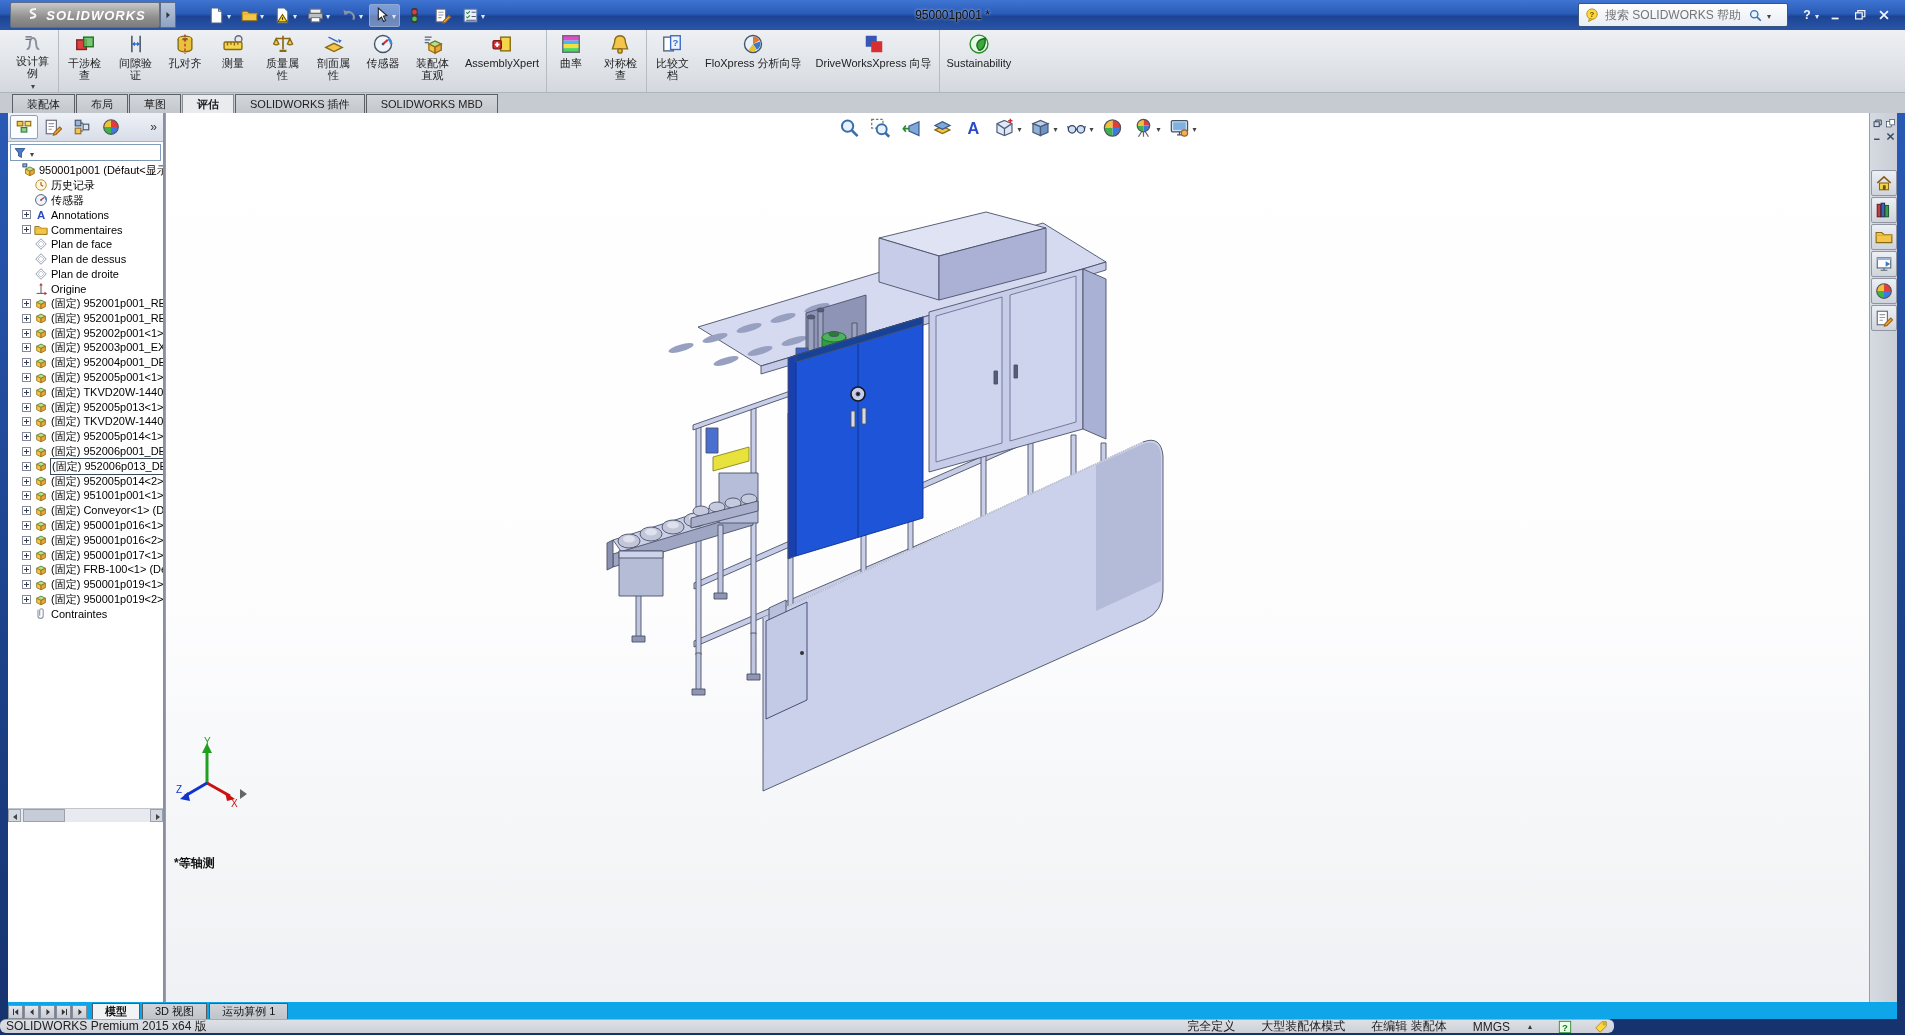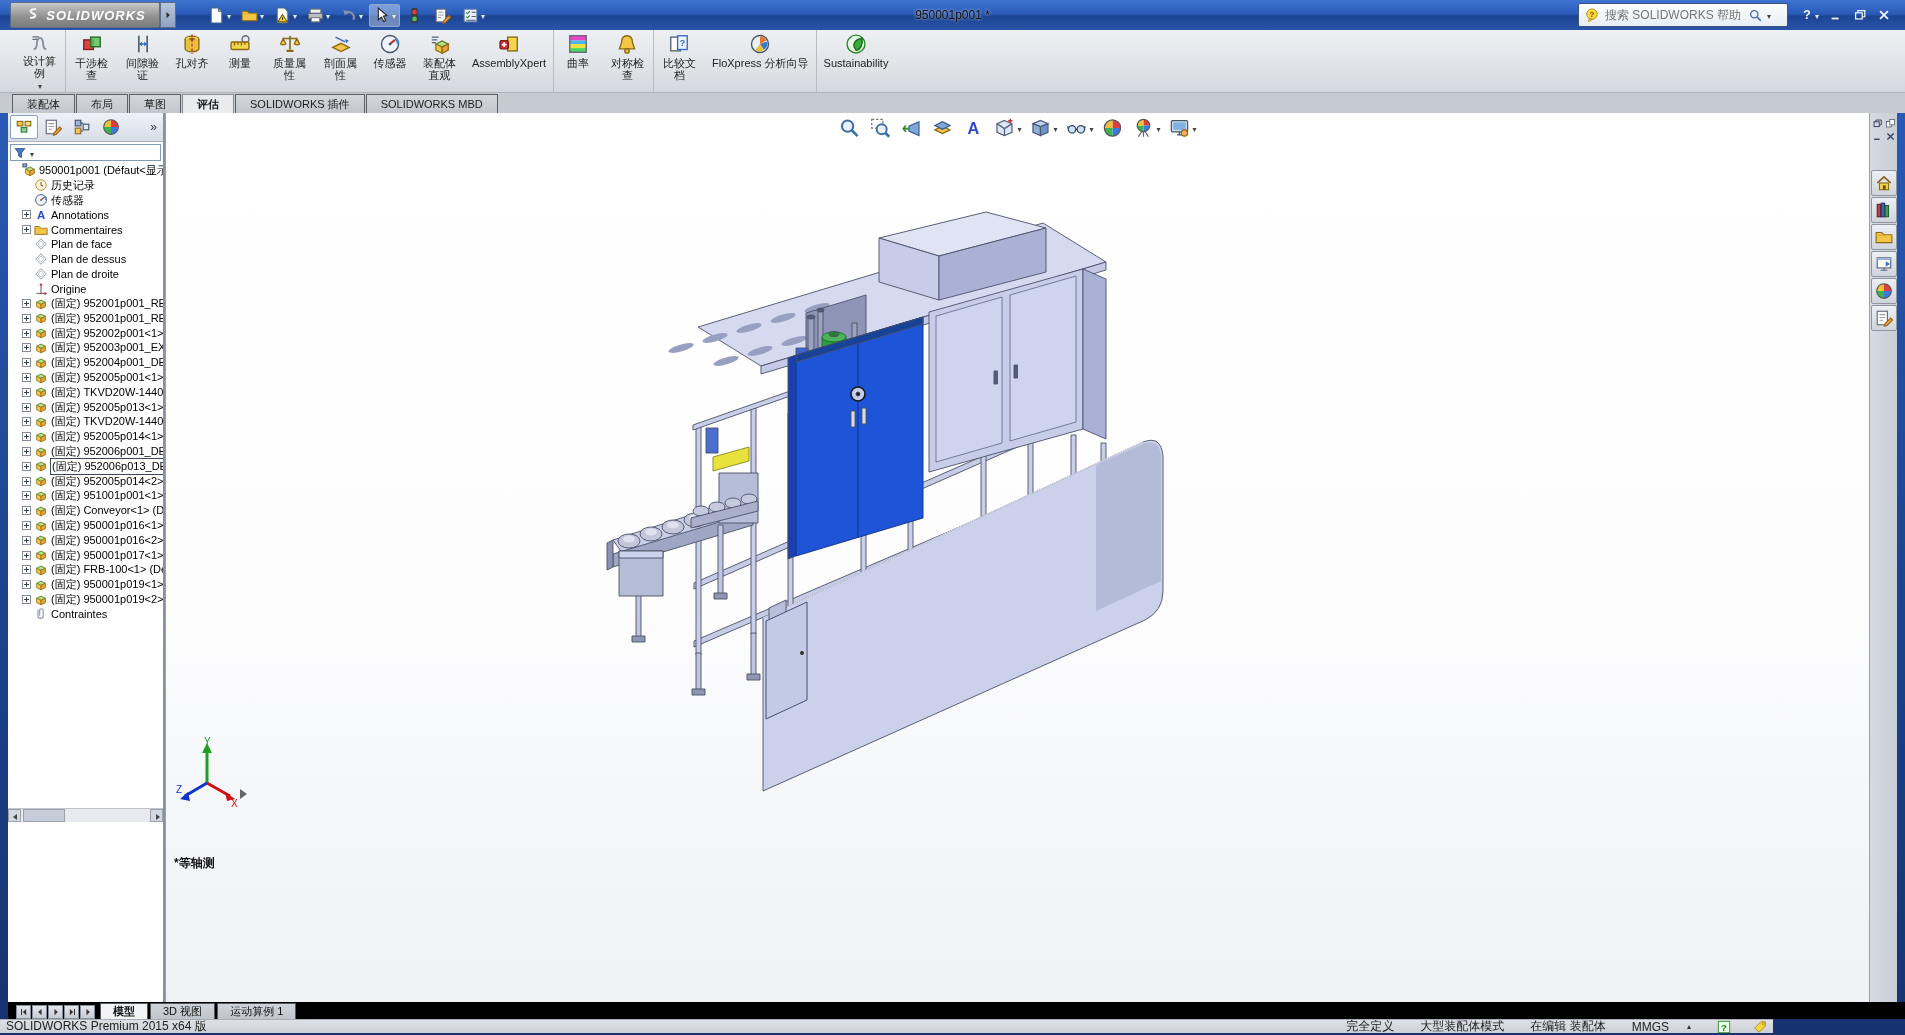--- a/index.html
+++ b/index.html
@@ -28,21 +28,21 @@
     color:#0d0d0d;font-size:12px;text-shadow:0 0 3px rgba(255,255,255,.8);pointer-events:none;}
   #searchbox{margin-left:auto;display:flex;align-items:center;gap:4px;background:linear-gradient(180deg,#fdfdfd,#e8edf5);
     border:1px solid #39557e;border-radius:2px;height:22px;padding:0 6px;width:196px;}
   #searchbox input{border:none;outline:none;background:transparent;font-size:12px;color:#333;width:138px;
     font-family:"Liberation Sans","DejaVu Sans",sans-serif;}
   #winbtns{display:flex;align-items:center;gap:10px;margin:0 14px 0 12px;}
   .wb{display:flex;align-items:center;}
 
   
   #ribbon{left:0;top:30px;width:1905px;height:63px;background:linear-gradient(180deg,#eef0f3,#dde1e6 70%,#d3d8de);
-    border-bottom:1px solid #aeb4bc;display:flex;align-items:stretch;padding-left:14px;box-sizing:border-box;}
+    border-bottom:1px solid #aeb4bc;display:flex;align-items:stretch;padding-left:7px;box-sizing:border-box;}
   .tool{display:flex;flex-direction:column;align-items:center;justify-content:flex-start;
     padding:3px 7px 1px 7px;min-width:34px;}
   .tool.sep{border-left:1px solid #b6bcc4;}
   .tool .lbl{text-align:center;line-height:12px;margin-top:2px;color:#222;max-width:116px;}
   .tool.w2 .lbl{max-width:37px;word-break:break-all;}
   .tool.wx .lbl{max-width:118px;}
 
   
   #tabsrow{left:0;top:93px;width:1905px;height:20px;background:#c6cbd2;display:flex;align-items:flex-end;padding-left:12px;box-sizing:border-box;}
   .ctab{height:18px;display:flex;align-items:center;padding:0 14px;border:1px solid #5d6166;border-bottom:none;
@@ -86,29 +86,29 @@
 
   #taskpane{left:1869px;top:113px;width:28px;height:889px;background:linear-gradient(90deg,#d6dae1,#c9cdd6);
     border-left:1px solid #9aa0aa;box-sizing:border-box;}
   #mdirow{display:flex;flex-direction:row;gap:1px;justify-content:center;margin-top:4px;flex-wrap:wrap;}
   .mdib{width:12px;height:12px;display:flex;align-items:center;justify-content:center;}
   #tpbtns{margin-top:28px;display:flex;flex-direction:column;gap:1px;}
   .tpb{width:26px;height:26px;margin-left:1px;background:linear-gradient(180deg,#eceff4,#cfd4dc);
     border:1px solid #8f96a2;border-radius:2px;display:flex;align-items:center;justify-content:center;box-sizing:border-box;}
 
   
-  #doctabs{left:8px;top:1002px;width:1889px;height:17px;background:#000000;display:flex;align-items:flex-end;padding-left:8px;}
+  #doctabs{left:8px;top:1002px;width:1889px;height:17px;background:#0ea5e9;display:flex;align-items:flex-end;}
   .navb{width:15px;height:14px;background:linear-gradient(180deg,#e4e7ec,#c8ccd4);border:1px solid #888e98;
     display:flex;align-items:center;justify-content:center;box-sizing:border-box;margin-right:1px;}
   #dtabs{display:flex;align-items:flex-end;margin-left:4px;}
   .dtab{height:15px;padding:0 12px;display:flex;align-items:center;border:1px solid #565a60;border-bottom:none;
     background:linear-gradient(180deg,#d0d4da,#bfc4cb);margin-right:2px;color:#111;}
   .dtab.active{background:#f2f3f5;font-weight:bold;}
-  #statusbar{left:0;top:1019px;width:1773px;height:14px;background:linear-gradient(180deg,#dde0e5,#cdd1d7);
-    border-top:1px solid #a8adb5;display:flex;align-items:center;padding:0 6px;box-sizing:border-box;color:#222;font-size:12px;}
+  #statusbar{left:0;top:1019px;width:1614px;height:14px;background:linear-gradient(180deg,#dde0e5,#cdd1d7);
+    border-top:1px solid #a8adb5;display:flex;align-items:center;padding:0 6px;box-sizing:border-box;color:#222;font-size:12px;border-radius:6px;}
   #statusright{margin-left:auto;display:flex;align-items:center;gap:26px;}
   #statusright .sicon{display:flex;align-items:center;gap:18px;text-align:center;}
   #unitcaret{font-size:8px;color:#333;}
 </style>
 </head>
 <body>
 
 <svg width="0" height="0" style="position:absolute" aria-hidden="true">
 <defs>
 <symbol id="sym-page" viewBox="0 0 16 16">
@@ -610,20 +610,27 @@
         <use href="#sym-cmpdoc" xlink:href="#sym-cmpdoc"></use>
       </svg>
       <span class="lbl">比较文档</span>
       <span></span>
     </div>
     <div class="tool wx">
       <svg class="ic" width="22" height="22">
         <use href="#sym-flox" xlink:href="#sym-flox"></use>
       </svg>
       <span class="lbl">FloXpress 分析向导</span>
+      <span></span>
+    </div>
+    <div class="tool wx">
+      <svg class="ic" width="22" height="22">
+        <use href="#sym-dwx" xlink:href="#sym-dwx"></use>
+      </svg>
+      <span class="lbl">DriveWorksXpress 向导</span>
       <span></span>
     </div>
     <div class="tool sep">
       <svg class="ic" width="22" height="22">
         <use href="#sym-sust" xlink:href="#sym-sust"></use>
       </svg>
       <span class="lbl">Sustainability</span>
       <span></span>
     </div>
   </div>

